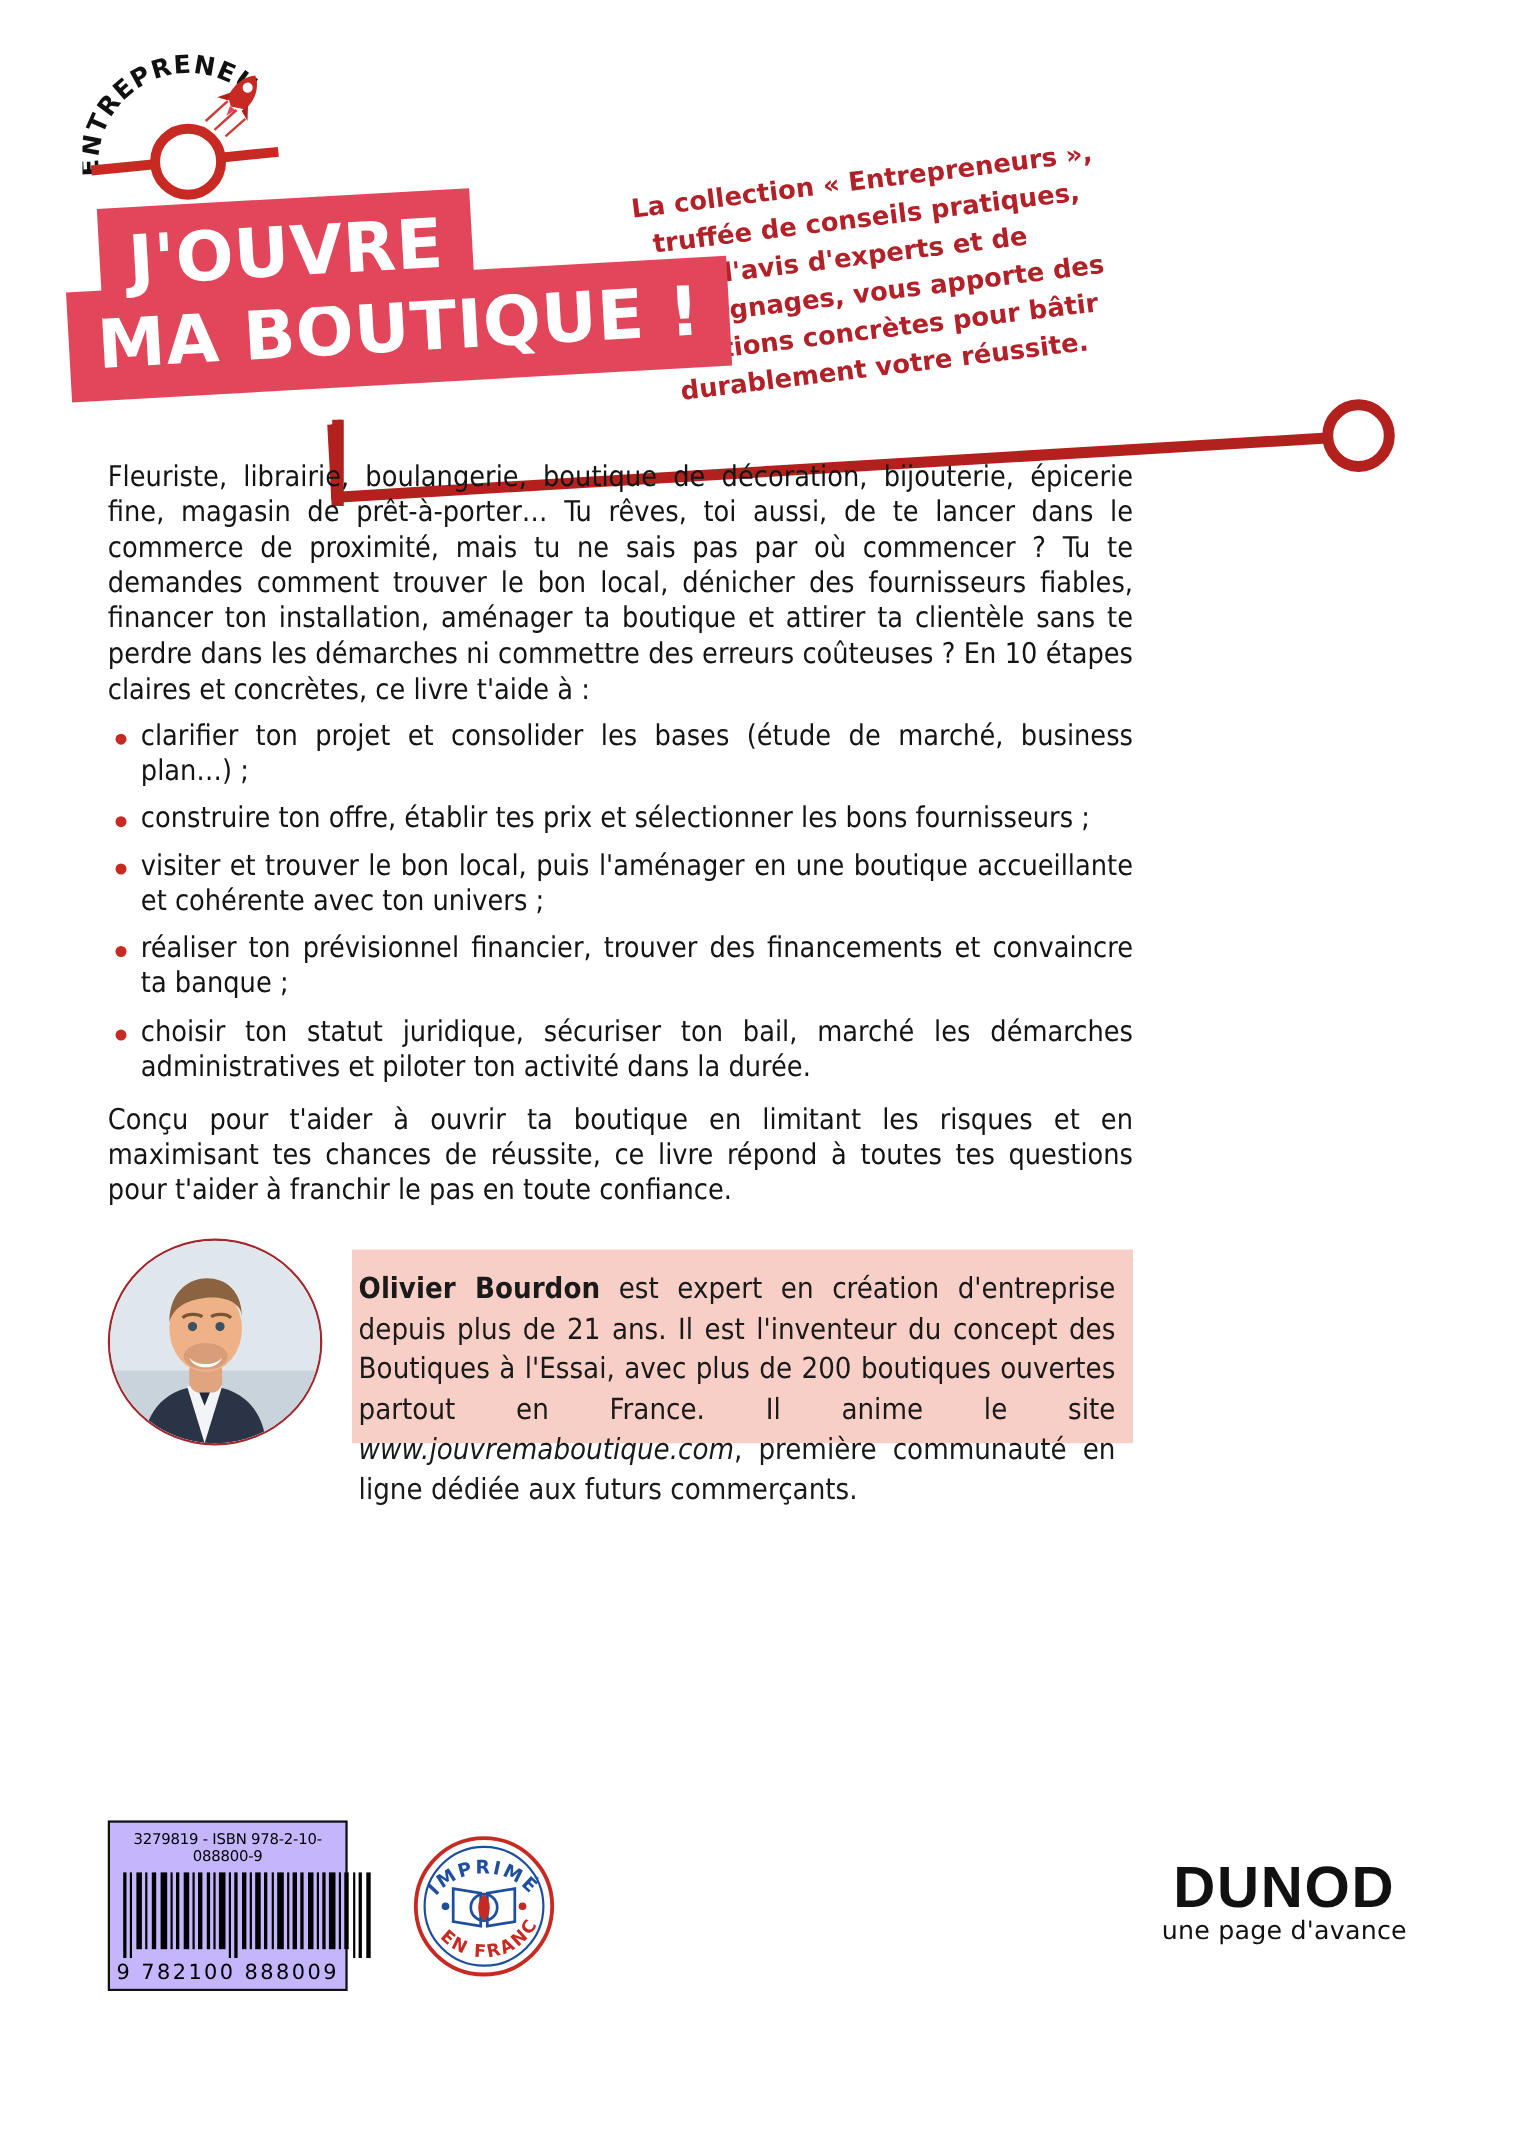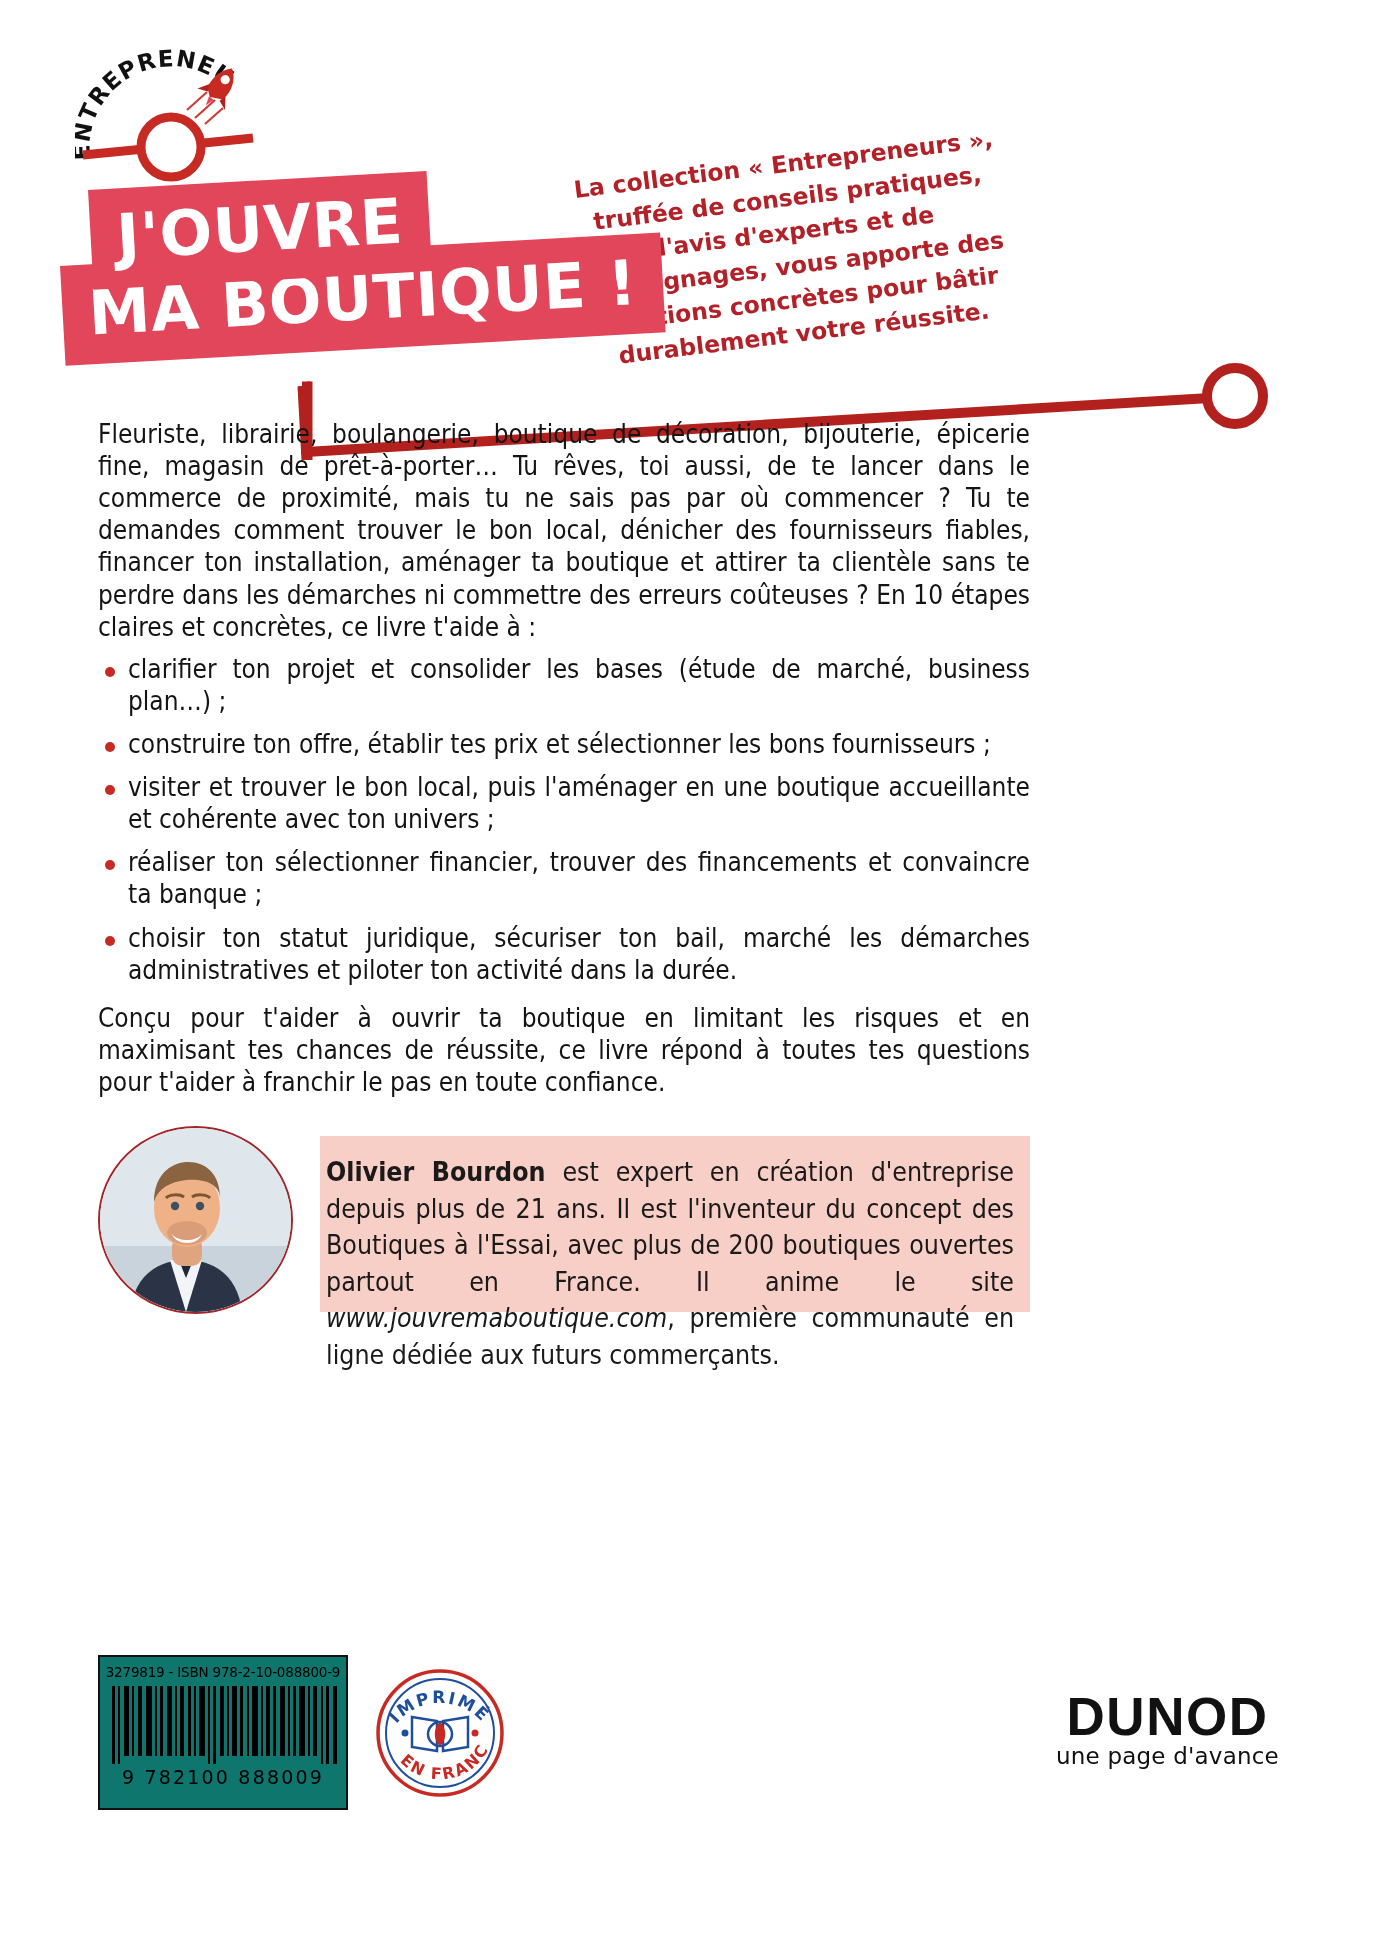--- a/index.html
+++ b/index.html
@@ -181,24 +181,24 @@
     background: #e9eef3;
     z-index: 5;
   }
   .avatar svg { display: block; }
 
   
   .barcode {
     position: absolute;
     left: 98px;
     top: 1655px;
-    width: 250px;
+    width: 218px;
     height: 155px;
     border: 2px solid #111;
-    background: #0f766e;
+    background: #c4b5fd;
     box-sizing: border-box;
   }
   .barcode-top {
     font-family: "DejaVu Sans", sans-serif;
     font-size: 13.5px;
     color: #000;
     text-align: center;
     padding-top: 7px;
     letter-spacing: -0.2px;
   }
@@ -289,21 +289,21 @@
       <circle cx="985" cy="106" r="28" fill="#ffffff" stroke="#b2211d" stroke-width="10"></circle>
     </svg>
   </div>
 
   <div class="body-copy">
     <p class="para">Fleuriste, librairie, boulangerie, boutique de décoration, bijouterie, épicerie fine, magasin de prêt-à-porter… Tu rêves, toi aussi, de te lancer dans le commerce de proximité, mais tu ne sais pas par où commencer ? Tu te demandes comment trouver le bon local, dénicher des fournisseurs fiables, financer ton installation, aménager ta boutique et attirer ta clientèle sans te perdre dans les démarches ni commettre des erreurs coûteuses ? En 10 étapes claires et concrètes, ce livre t'aide à :</p>
     <ul class="bullets">
       <li>clarifier ton projet et consolider les bases (étude de marché, business plan…) ;</li>
       <li>construire ton offre, établir tes prix et sélectionner les bons fournisseurs ;</li>
       <li>visiter et trouver le bon local, puis l'aménager en une boutique accueillante et cohérente avec ton univers ;</li>
-      <li>réaliser ton sélectionner financier, trouver des financements et convaincre ta banque ;</li>
+      <li>réaliser ton prévisionnel financier, trouver des financements et convaincre ta banque ;</li>
       <li>choisir ton statut juridique, sécuriser ton bail, marché les démarches administratives et piloter ton activité dans la durée.</li>
     </ul>
     <p class="para last">Conçu pour t'aider à ouvrir ta boutique en limitant les risques et en maximisant tes chances de réussite, ce livre répond à toutes tes questions pour t'aider à franchir le pas en toute confiance.</p>
   </div>
 
   <div class="bio">
     <div class="bio-box"></div>
     <div class="avatar">
       <svg width="191" height="184" viewBox="0 0 191 184" xmlns="http://www.w3.org/2000/svg">
         <rect width="191" height="184" fill="#dfe6ec"></rect>

